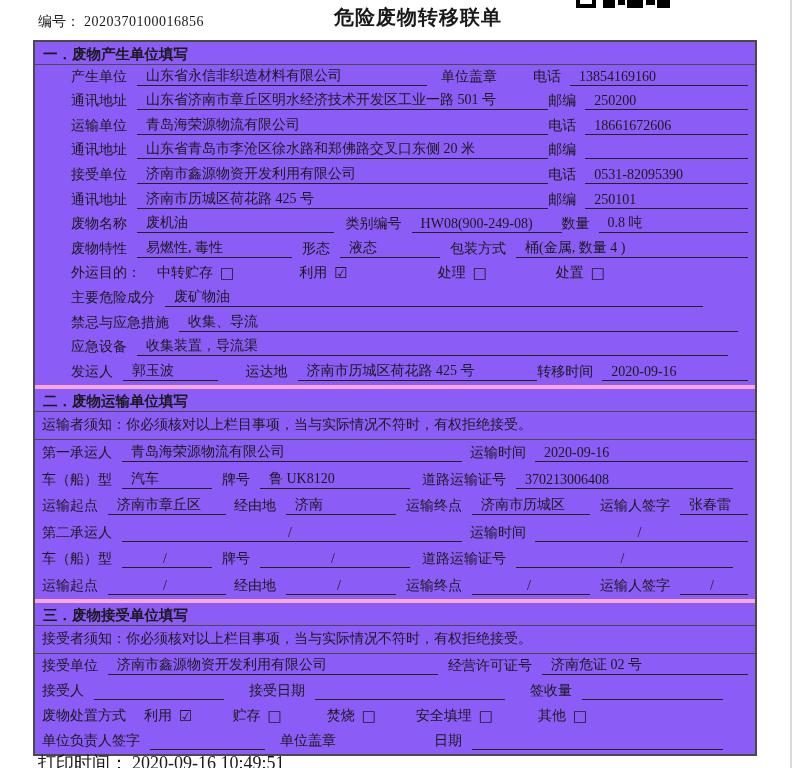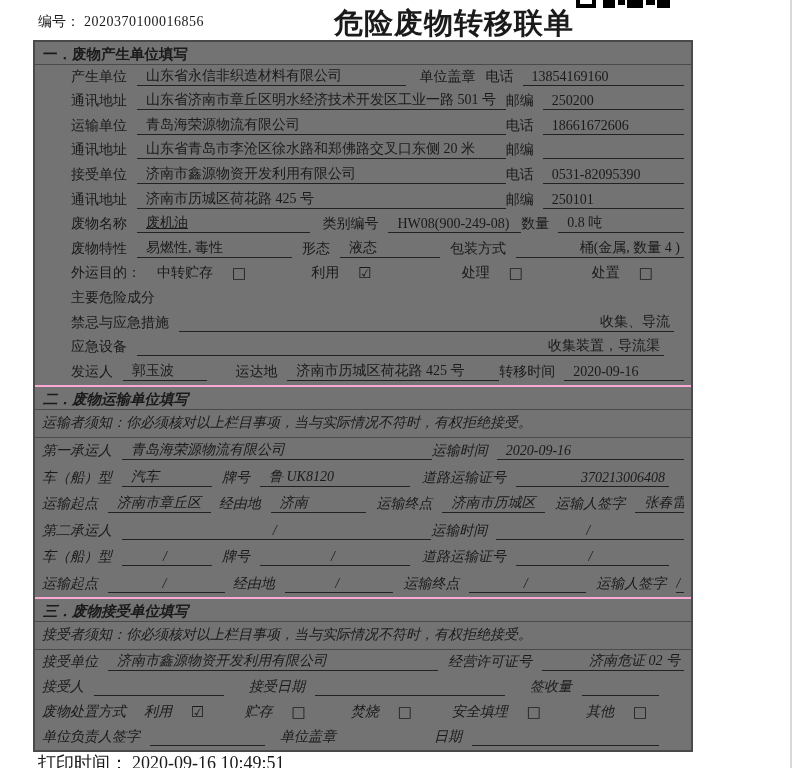--- a/index.html
+++ b/index.html
@@ -14,55 +14,55 @@
   .qf { display:inline-block; background:#000; }
   .qf-outline { width:20px; height:8px; background:transparent; border:4px solid #000; border-top:none; margin-right:7px; }
   .b1 { width:12px; height:8px; margin-right:3px; }
   .b2 { width:7px; height:5px; margin-right:2px; }
   .b3 { width:16px; height:8px; margin-right:3px; }
   .b4 { width:9px; height:5px; margin-right:2px; }
   .b5 { width:13px; height:8px; }
 
   .docno { position:absolute; left:38px; top:13px; font-size:14px; white-space:nowrap; }
   .docno .num { margin-left:4px; letter-spacing:0.5px; }
-  .title { position:absolute; left:334px; top:4px; font-size:29px; font-weight:700; letter-spacing:1px; white-space:nowrap; }
-
-  .table { position:absolute; left:33px; top:40px; width:660px; border:2px solid #4a4a4a; background:#737373; }
-  .section + .section { border-top:2px solid #f9a8d4;font-style:italic; }
+  .title { position:absolute; left:334px; top:4px; font-size:20px; font-weight:700; letter-spacing:1px; white-space:nowrap; }
+
+  .table { position:absolute; left:33px; top:40px; width:724px; border:2px solid #4a4a4a; background:#8b5cf6; }
+  .section + .section { border-top:4px solid #f9a8d4; }
   .sec-head { font-weight:700; font-size:14.5px; border-bottom:1px solid #4a4a4a; padding:3px 8px 2px 8px; height:23px; }
 
   .row { display:flex; align-items:flex-end; padding:0 7px 4px 7px; white-space:nowrap; }
   .s1 .row { height:24.6px;padding-left:36px; }
   .s2 .row { height:26.5px; }
   .s3 .row { height:25px; }
   .note-row { display:flex; align-items:center; height:28px; border-bottom:1px solid #4a4a4a; padding:0 7px; }
 
   .lb { white-space:nowrap; margin-right:10px; }
   .u  { border-bottom:1px solid #222; padding:0 4px 0 9px; white-space:nowrap; overflow:hidden; }
-  .uflex { flex:1 1 auto;text-align:right; }
+  .uflex { flex:1 1 auto; }
   .ctr { text-align:center; padding-left:0; }
 
   .tail { margin-left:auto; display:flex; align-items:flex-end; }
   .tail .lb { margin-right:9px; }
   .tail .u { flex:1 1 auto; }
   .tw200{width:200px;} .tw215{width:215px;} .tw225{width:225px;} .tw278{width:278px;}
 
   .vw90{width:90px;} .vw100{width:100px;} .vw110{width:110px;} .vw115{width:115px;}
   .vw118{width:118px;} .vw130{width:130px;} .vw150{width:150px;} .vw155{width:155px;}
-  .vw160{width:160px;} .vw190{width:190px;} .vw210{width:210px;text-decoration:underline;} .vw255{width:255px;}
+  .vw160{width:160px;} .vw190{width:190px;} .vw210{width:210px;} .vw255{width:255px;}
   .vw290{width:290px;} .vw330{width:330px;} .vw340{width:340px;} .vw442{width:442px;}
 
   .ml6{margin-left:6px;} .ml8{margin-left:8px;} .ml10{margin-left:10px;} .ml12{margin-left:12px;}
   .ml14{margin-left:14px;} .ml15{margin-left:15px;} .ml25{margin-left:25px;} .ml28{margin-left:28px;}
   .ml40{margin-left:40px;text-align:right;} .ml45{margin-left:45px;} .ml65{margin-left:65px;} .ml90{margin-left:90px;}
   .ml120{margin-left:69px;} .ml125{margin-left:88px;}
   .mr10{margin-right:10px;} .mr15{margin-right:15px;} .mr20{margin-right:20px;}
   .mr25{margin-right:25px;} .mr45{margin-right:45px;}
 
-  .cbi { display:inline-flex; align-items:flex-end;gap:12px; }
+  .cbi { display:inline-flex; align-items:flex-end; }
   .cbi .cl { margin-right:7px; }
   .cbg { font-family:"DejaVu Sans",sans-serif; font-size:15px; line-height:1; position:relative; top:-1px; }
 
   .print-line { position:absolute; left:38px; top:751px; font-size:18px; }
   .print-line .pt { margin-left:4px; }
 </style>
 </head>
 <body>
 
 <div class="doc">
@@ -179,20 +179,21 @@
           <span class="cbg">□</span>
         </span>
         <span class="cbi ml120">
           <span class="cl">处置</span>
           <span class="cbg">□</span>
         </span>
       </div>
 
       <div class="row">
         <span class="lb">主要危险成分</span>
+        <span class="u uflex mr45">废矿物油</span>
       </div>
 
       <div class="row">
         <span class="lb">禁忌与应急措施</span>
         <span class="u uflex mr10">收集、导流</span>
       </div>
 
       <div class="row">
         <span class="lb">应急设备</span>
         <span class="u uflex mr20">收集装置，导流渠</span>

